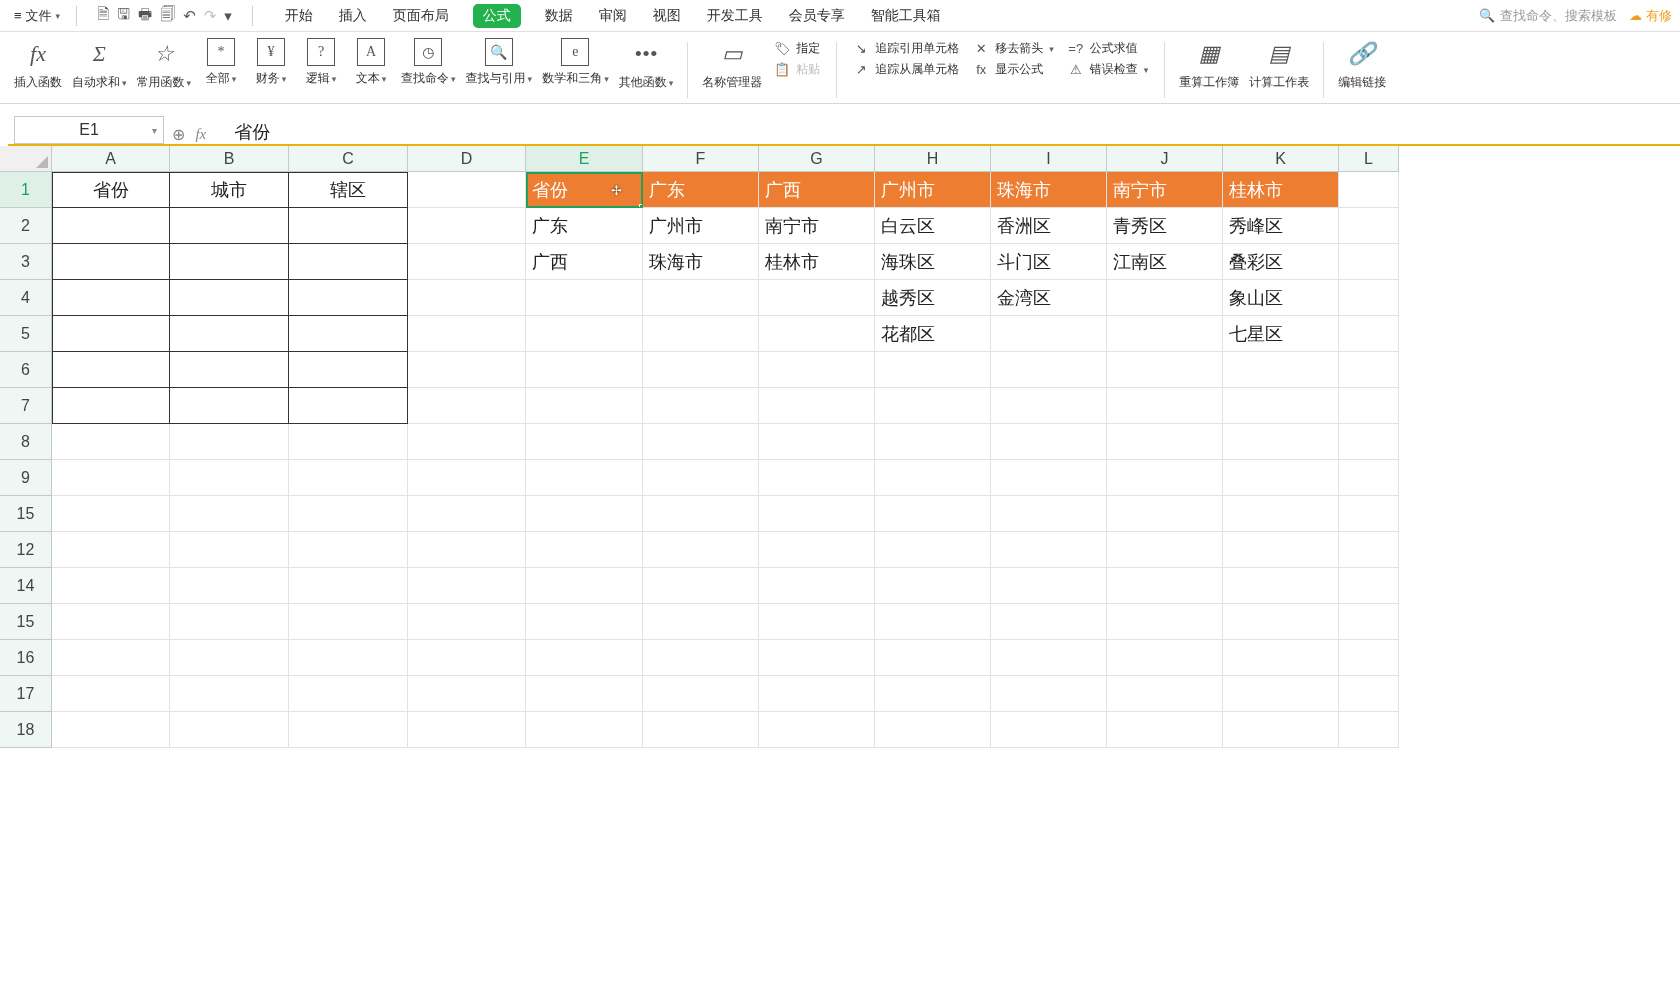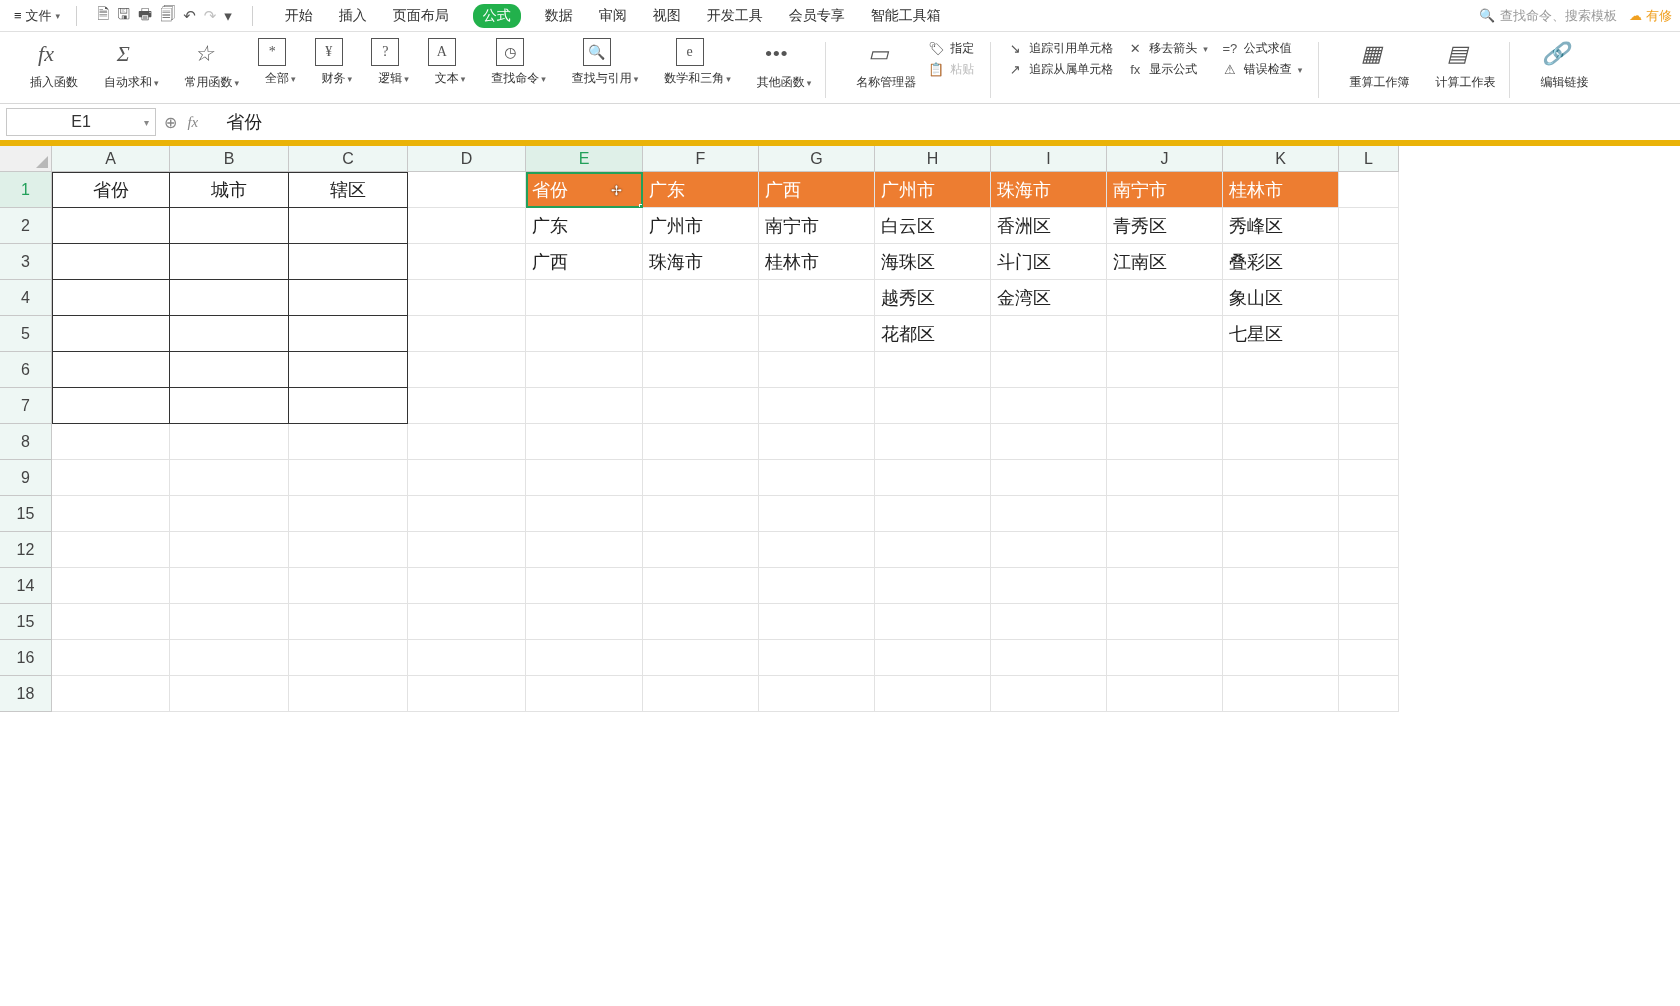--- a/index.html
+++ b/index.html
@@ -7,41 +7,41 @@
 
 
 .menu-bar { height: 32px; display: flex; align-items: center; padding: 0 8px; border-bottom: 1px solid #e0e0e0; font-size: 13px; color: #333; }
 .menu-left { display: flex; align-items: center; gap: 6px; }
 .menu-file { display: flex; align-items: center; gap: 4px; cursor: pointer; padding: 2px 6px; }
 .qat-icons { display: flex; align-items: center; gap: 8px; padding: 0 10px; }
 .qat-icons span { color: #555; cursor: pointer; font-size: 15px; }
 .menu-divider { width: 1px; height: 20px; background: #d0d0d0; margin: 0 4px; }
 .tabs { display: flex; align-items: center; gap: 22px; margin-left: 20px; }
 .tab { cursor: pointer; color: #333; font-size: 14px; padding: 4px 2px; }
-.tab.active { background: #22b14c; color: #fff; padding: 3px 10px; border-radius: 11px; }
+.tab.active { background: #22b14c; color: #fff; padding: 3px 10px; border-radius: 5px; }
 .menu-right { margin-left: auto; display: flex; align-items: center; gap: 12px; }
 .search-box { display: flex; align-items: center; gap: 4px; color: #999; font-size: 13px; }
 .cloud-label { display: flex; align-items: center; gap: 4px; color: #f0a020; font-size: 13px; }
 
 
 .ribbon { height: 72px; display: flex; align-items: flex-start; padding: 6px 10px 0 10px; border-bottom: 1px solid #d8d8d8; font-size: 12px; color: #333; gap: 2px; }
 .ribbon-group { display: flex; flex-direction: column; align-items: center; padding: 0 4px; cursor: pointer; }
 .ribbon-group.large { min-width: 48px; }
 .ribbon-icon { font-size: 22px; color: #555; height: 32px; display: flex; align-items: center; justify-content: center; font-style: italic; font-family: "Times New Roman", serif; }
 .ribbon-icon.box { border: 1.5px solid #555; width: 28px; height: 28px; font-size: 14px; font-style: normal; display: flex; align-items: center; justify-content: center; }
-.ribbon-label { font-size: 12px; color: #333; margin-top: 4px; display: flex; align-items: center; gap: 2px; white-space: nowrap; margin-left: 16px; }
+.ribbon-label { font-size: 12px; color: #333; margin-top: 4px; display: flex; align-items: center; gap: 2px; white-space: nowrap; }
 .ribbon-sep { width: 1px; background: #dcdcdc; height: 56px; margin: 4px 8px 0 8px; }
 .ribbon-col { display: flex; flex-direction: column; justify-content: center; gap: 4px; padding: 2px 6px; }
 .ribbon-col-item { display: flex; align-items: center; gap: 6px; font-size: 12px; cursor: pointer; white-space: nowrap; }
 .ribbon-col-item .small-icon { width: 16px; text-align: center; color: #555; font-size: 13px; }
 .dropdown-caret { font-size: 9px; color: #666; }
 .disabled-text { color: #bbb; }
 
 
-.formula-bar { height: 42px; display: flex; align-items: center; border-bottom: 6px solid #eab308; padding: 0 6px; gap: 8px; }
+.formula-bar { height: 42px; display: flex; align-items: flex-end; border-bottom: 2px solid #eab308; padding: 0 6px; gap: 8px; margin-left: 8px; }
 .name-box { width: 150px; height: 28px; border: 1px solid #c8c8c8; display: flex; align-items: center; justify-content: center; font-size: 16px; color: #333; position: relative; }
 .name-box .caret { position: absolute; right: 6px; color: #888; font-size: 10px; }
 .fx-area { display: flex; align-items: center; gap: 10px; color: #888; }
 .fx-label { font-style: italic; font-family: "Times New Roman", serif; font-size: 15px; }
 .formula-input { font-size: 18px; color: #222; padding-left: 20px; }
 
 
 .grid-wrap { position: relative; background: #fff; }
 .col-headers { display: flex; height: 26px; }
 .corner { width: 52px; height: 26px; background: #f0f0f0; border-right: 1px solid #c8c8c8; border-bottom: 1px solid #c8c8c8; display:flex; align-items:flex-end; justify-content:flex-end; }
@@ -491,20 +491,35 @@
         <div class="cell cE"></div>
         <div class="cell cF"></div>
         <div class="cell cG"></div>
         <div class="cell cH"></div>
         <div class="cell cI"></div>
         <div class="cell cJ"></div>
         <div class="cell cK"></div>
         <div class="cell cL"></div>
       </div>
       <div class="row">
+        <div class="row-header">17</div>
+        <div class="cell cA"></div>
+        <div class="cell cB"></div>
+        <div class="cell cC"></div>
+        <div class="cell cD"></div>
+        <div class="cell cE"></div>
+        <div class="cell cF"></div>
+        <div class="cell cG"></div>
+        <div class="cell cH"></div>
+        <div class="cell cI"></div>
+        <div class="cell cJ"></div>
+        <div class="cell cK"></div>
+        <div class="cell cL"></div>
+      </div>
+      <div class="row">
         <div class="row-header">18</div>
         <div class="cell cA"></div>
         <div class="cell cB"></div>
         <div class="cell cC"></div>
         <div class="cell cD"></div>
         <div class="cell cE"></div>
         <div class="cell cF"></div>
         <div class="cell cG"></div>
         <div class="cell cH"></div>
         <div class="cell cI"></div>

